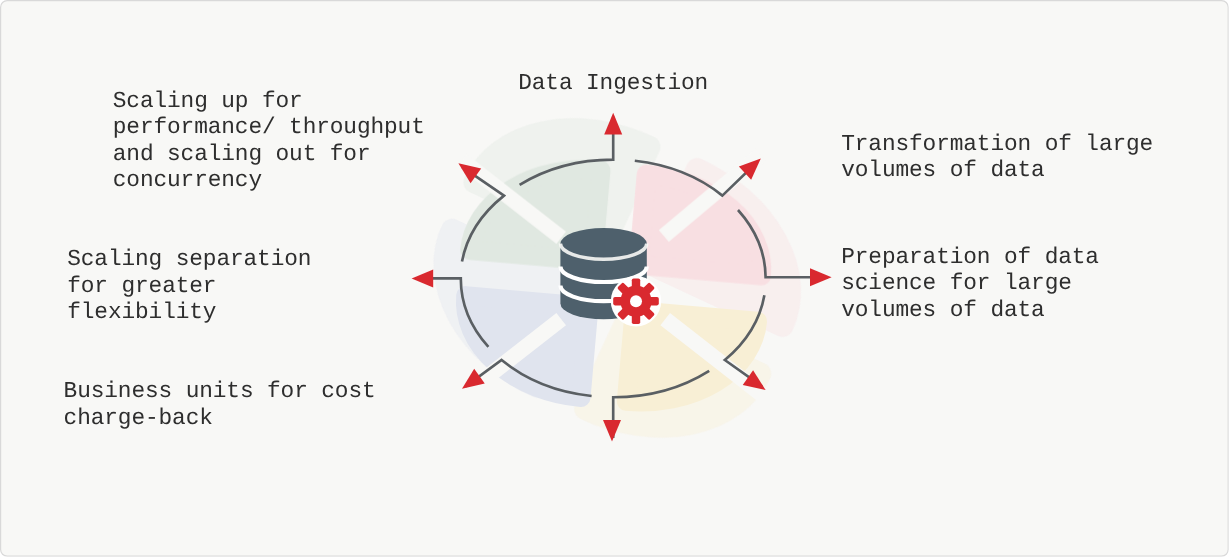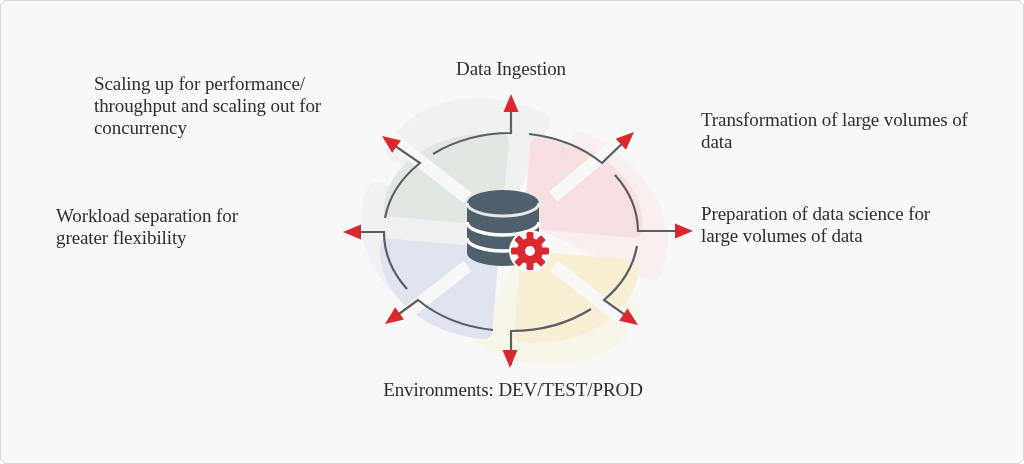--- a/index.html
+++ b/index.html
@@ -3,21 +3,21 @@
 <meta charset="utf-8">
 <style>
   html,body{margin:0;padding:0;background:#ffffff;}
   .card{
     position:relative;
     width:1022px;height:462px;
     background:#f8f8f6;
     border:1px solid #d9d9d9;
     border-radius:6px;
     overflow:hidden;
-    font-family:Liberation Serif, serif;
+    font-family:Liberation Mono, monospace;
   }
   .diagram-svg{position:absolute;left:0;top:0;}
   .label{
     position:absolute;
     font-size:19px;
     line-height:1.16;
     color:#2e2e2e;
     letter-spacing:-0.1px;
   }
   .label.center{text-align:center;}
@@ -106,23 +106,23 @@
         <circle r="13"></circle>
       </g>
       <circle r="5" fill="#ffffff"></circle>
     </g>
   </svg>
 
   <div class="label center" style="left:380px;top:57px;width:260px;">Data Ingestion</div>
 
   <div class="label" style="left:55px;top:72px;width:272px;margin-left:38px;">Scaling up for performance/ throughput and scaling out for concurrency</div>
 
-  <div class="label" style="left:55px;top:204px;width:215px;">Workload separation for greater flexibility</div>
+  <div class="label" style="left:55px;top:204px;width:215px;">Scaling separation for greater flexibility</div>
 
+  <div class="label" style="left:52px;top:314px;width:330px;">Business units for cost charge-back</div>
 
-  <div class="label center" style="left:337px;top:378px;width:350px;">Environments: DEV/TEST/PROD</div>
 
   <div class="label" style="left:700px;top:108px;width:290px;">Transformation of large volumes of data</div>
 
   <div class="label" style="left:700px;top:202px;width:245px;">Preparation of data science for large volumes of data</div>
 
 
 </div>
 
 </body></html>

